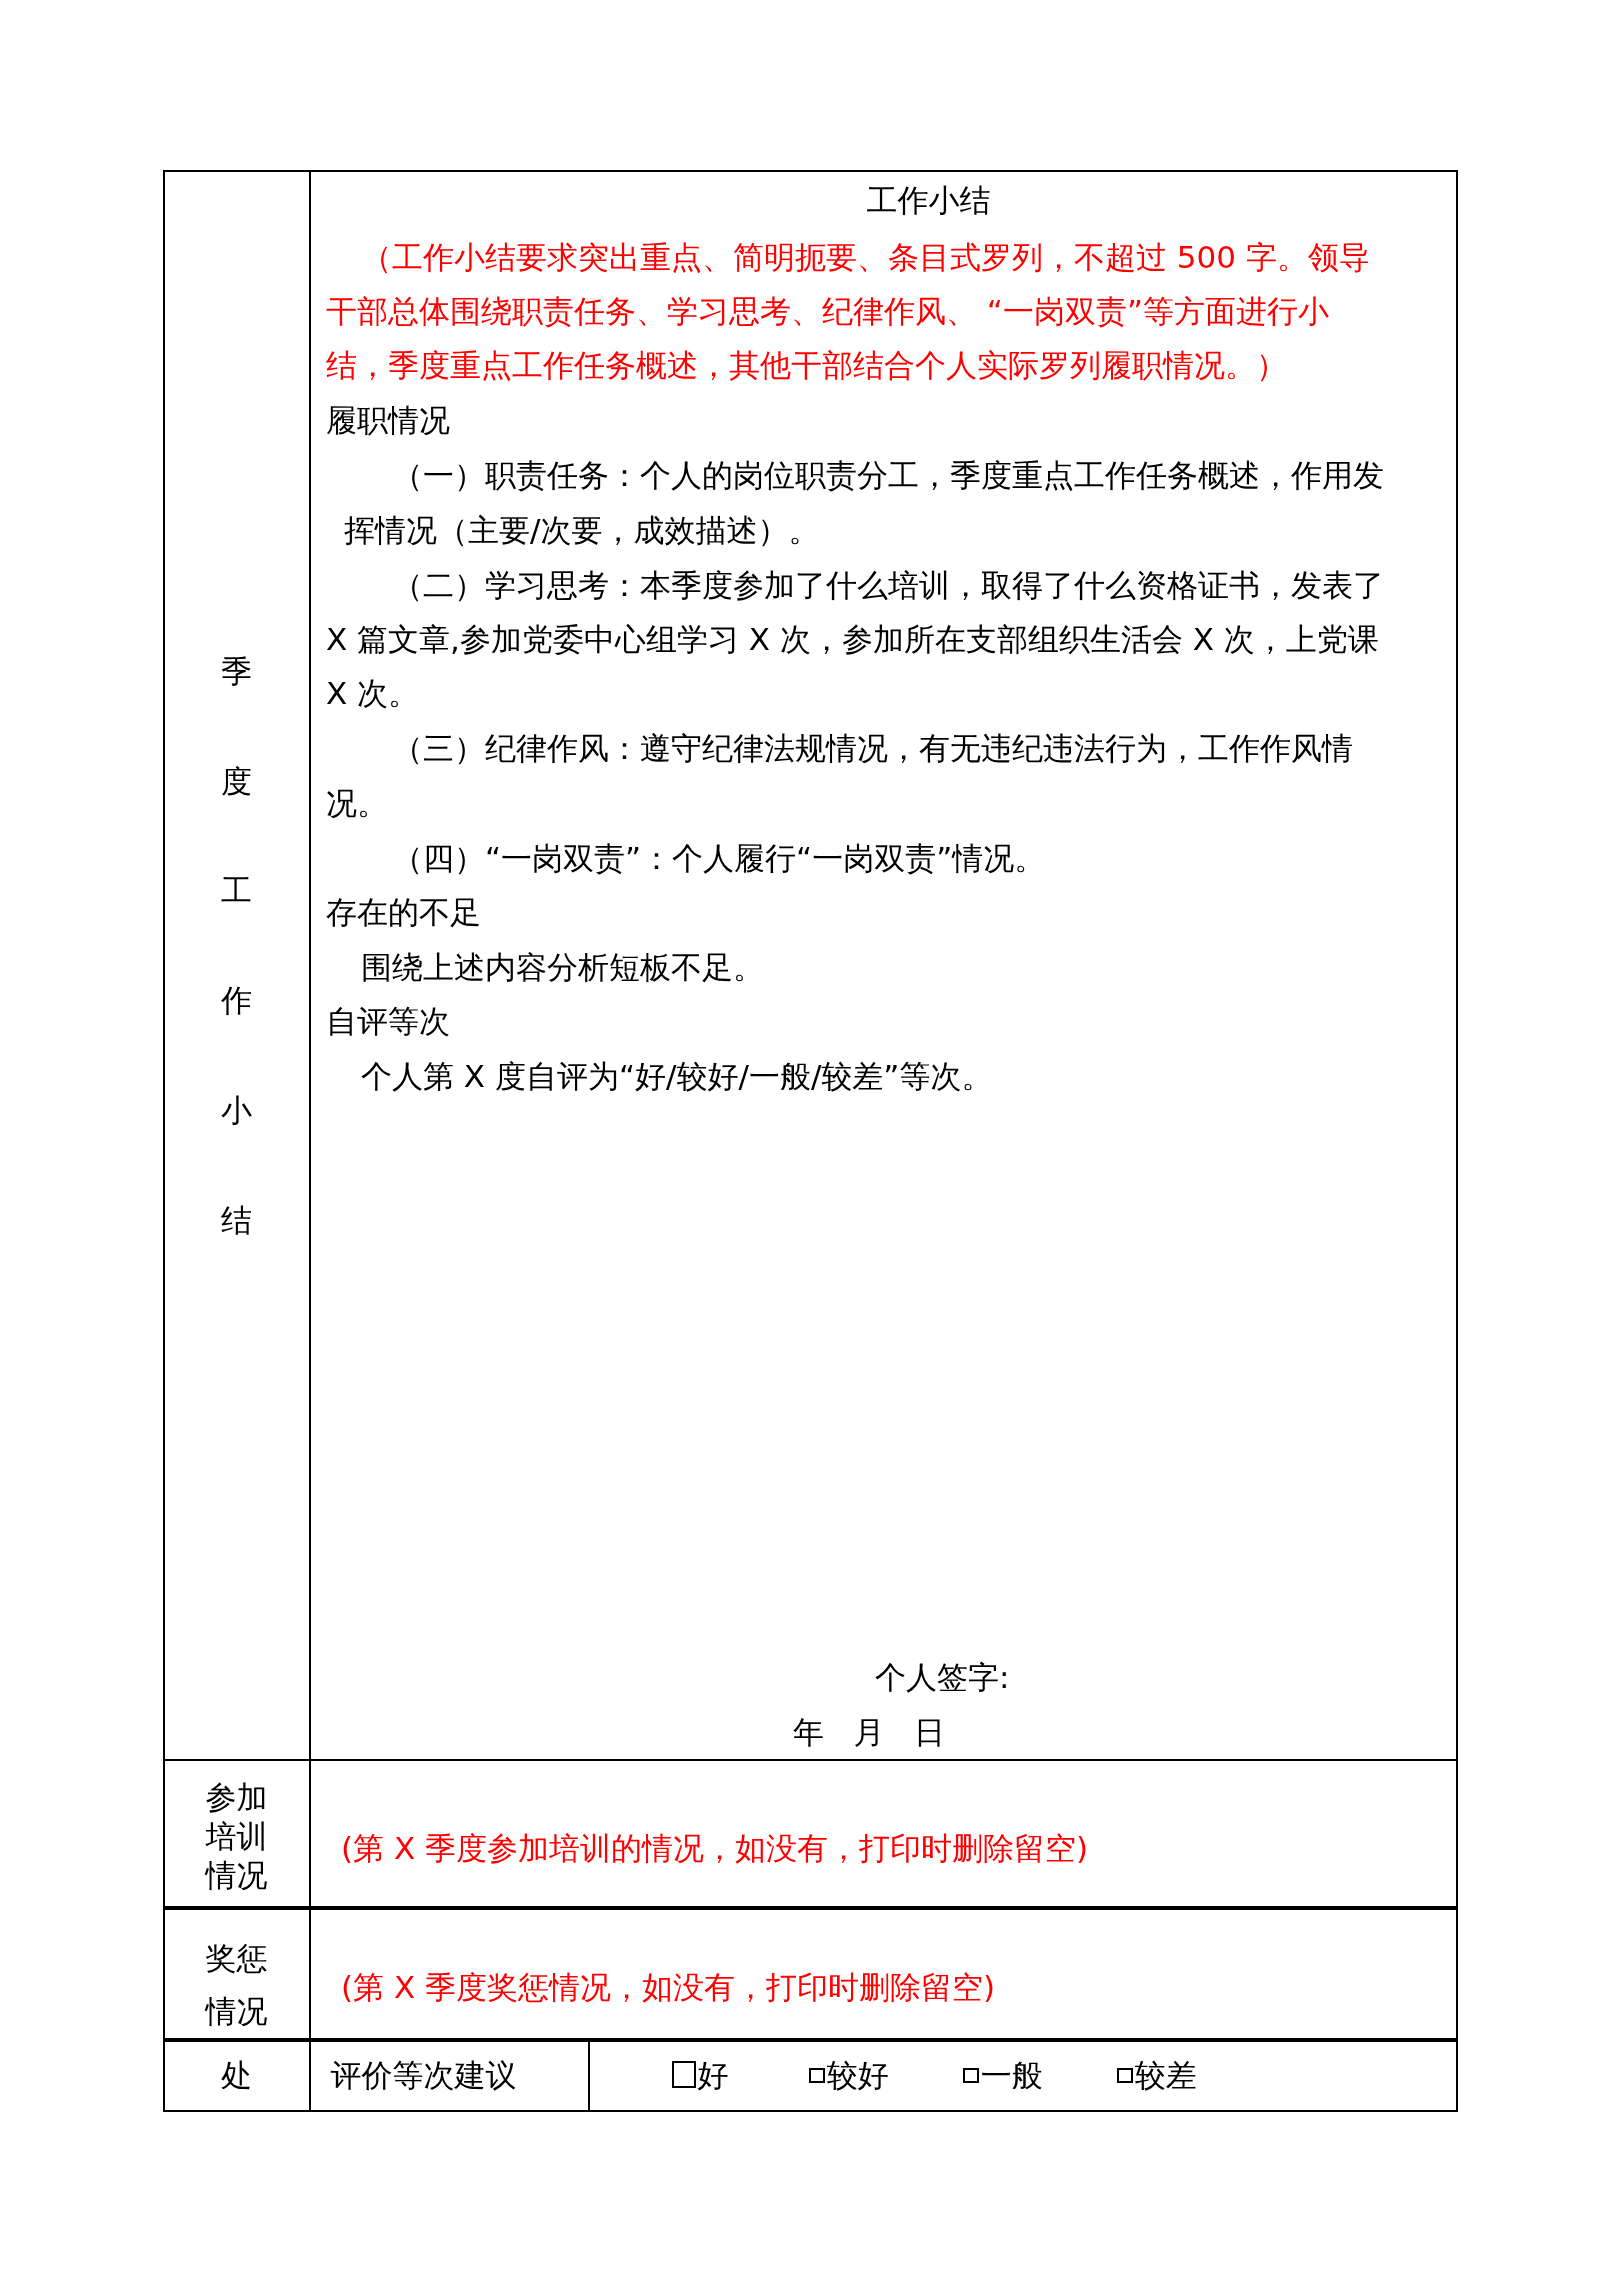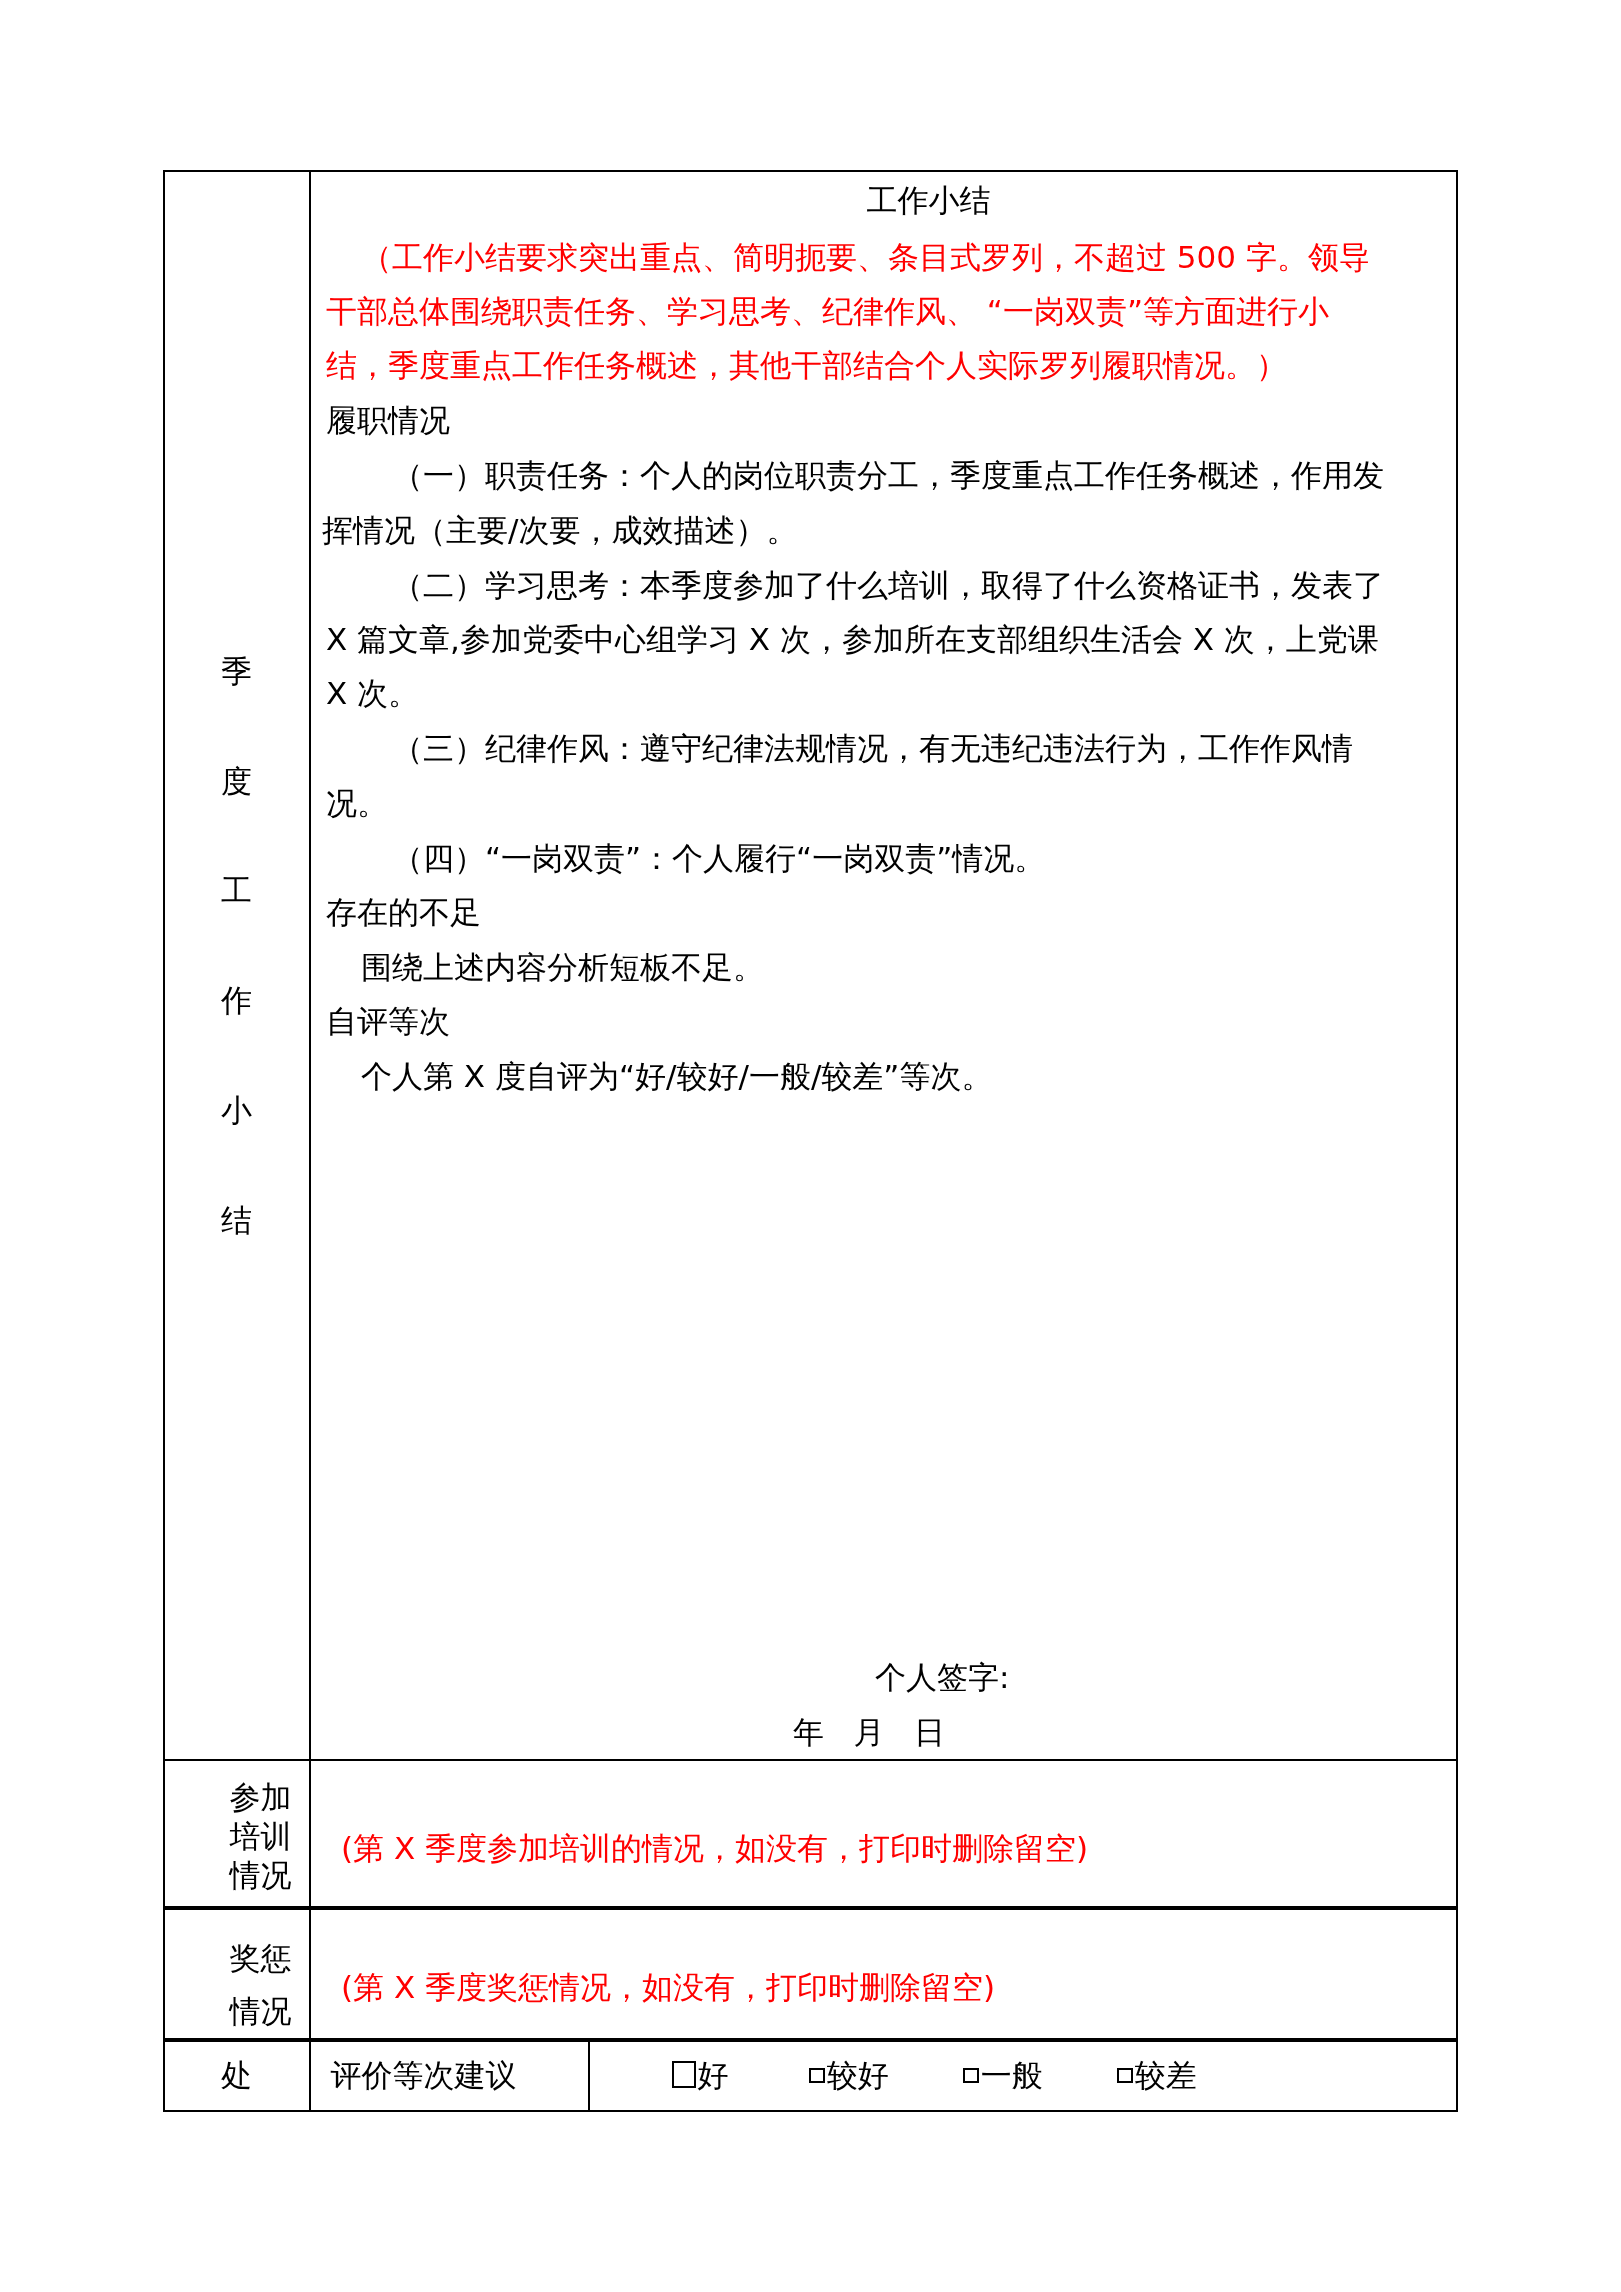--- a/index.html
+++ b/index.html
@@ -56,21 +56,20 @@
       width: 147px;
       text-align: center;
       font-size: 31px;
       line-height: 39px;
     }
     .label-stack {
       position: absolute;
       width: 147px;
       text-align: center;
       font-size: 31px;
-      padding-left: 24px;
     }
     .label-stack span { display: block; }
 
     .checkbox-opt {
       position: absolute;
       font-size: 31px;
       line-height: 39px;
       white-space: nowrap;
       cursor: pointer;
     }
@@ -112,21 +111,21 @@
 
   <div>
     <div class="txt red" style="left:361px; top:238px;">（工作小结要求突出重点、简明扼要、条目式罗列，不超过 500 字。领导</div>
     <div class="txt red" style="left:326px; top:292px;">干部总体围绕职责任务、学习思考、纪律作风、 “一岗双责”等方面进行小</div>
     <div class="txt red" style="left:326px; top:346px;">结，季度重点工作任务概述，其他干部结合个人实际罗列履职情况。）</div>
   </div>
 
   <div>
     <div class="txt" style="left:326px; top:401px;">履职情况</div>
     <div class="txt" style="left:392px; top:456px;text-align:center;">（一）职责任务：个人的岗位职责分工，季度重点工作任务概述，作用发</div>
-    <div class="txt" style="left:322px; top:511px;">挥情况（主要/次要，成效描述）。</div>
+    <div class="txt" style="left:344px; top:511px;">挥情况（主要/次要，成效描述）。</div>
     <div class="txt" style="left:392px; top:566px;">（二）学习思考：本季度参加了什么培训，取得了什么资格证书，发表了</div>
     <div class="txt" style="left:326px; top:620px;">X 篇文章,参加党委中心组学习 X 次，参加所在支部组织生活会 X 次，上党课</div>
     <div class="txt" style="left:326px; top:674px;">X 次。</div>
     <div class="txt" style="left:392px; top:729px;">（三）纪律作风：遵守纪律法规情况，有无违纪违法行为，工作作风情</div>
     <div class="txt" style="left:326px; top:784px;">况。</div>
     <div class="txt" style="left:392px; top:839px;">（四）“一岗双责”：个人履行“一岗双责”情况。</div>
     <div class="txt" style="left:326px; top:893px;">存在的不足</div>
     <div class="txt" style="left:361px; top:948px;">围绕上述内容分析短板不足。</div>
     <div class="txt" style="left:326px; top:1002px;">自评等次</div>
     <div class="txt" style="left:361px; top:1057px;">个人第 X 度自评为“好/较好/一般/较差”等次。</div>

